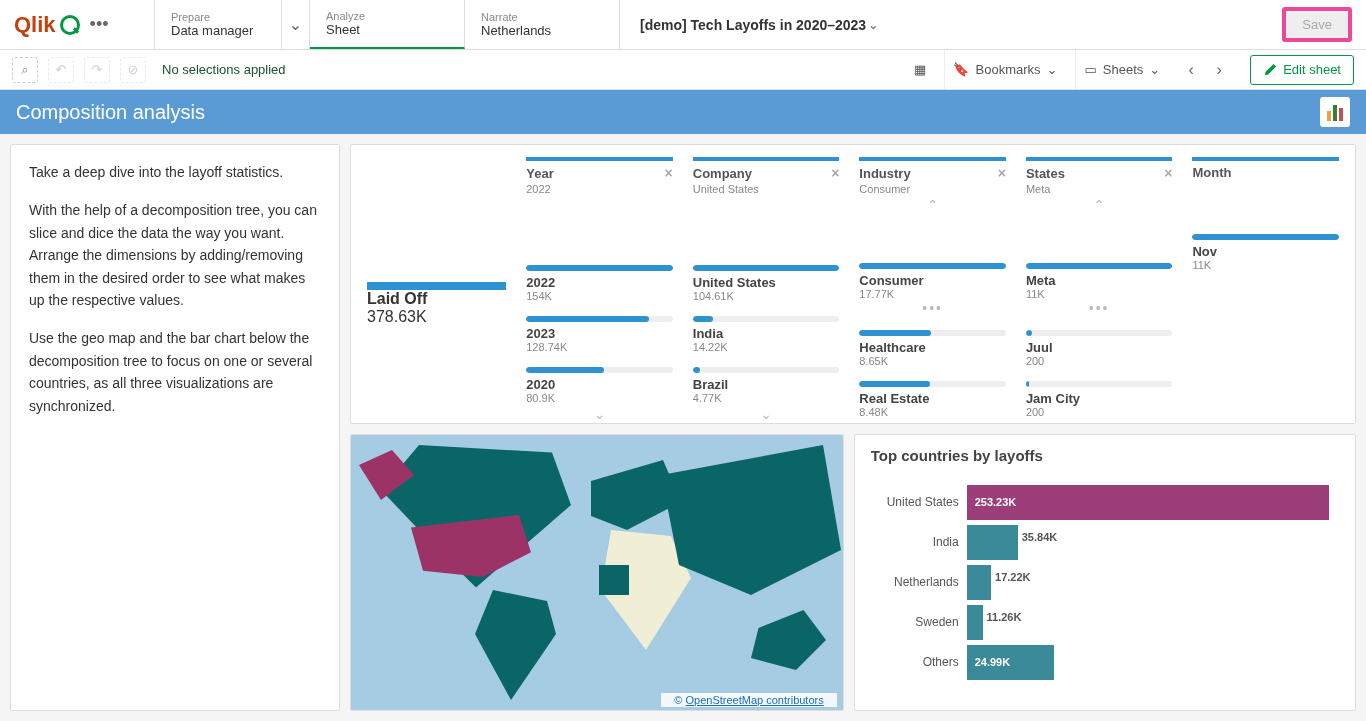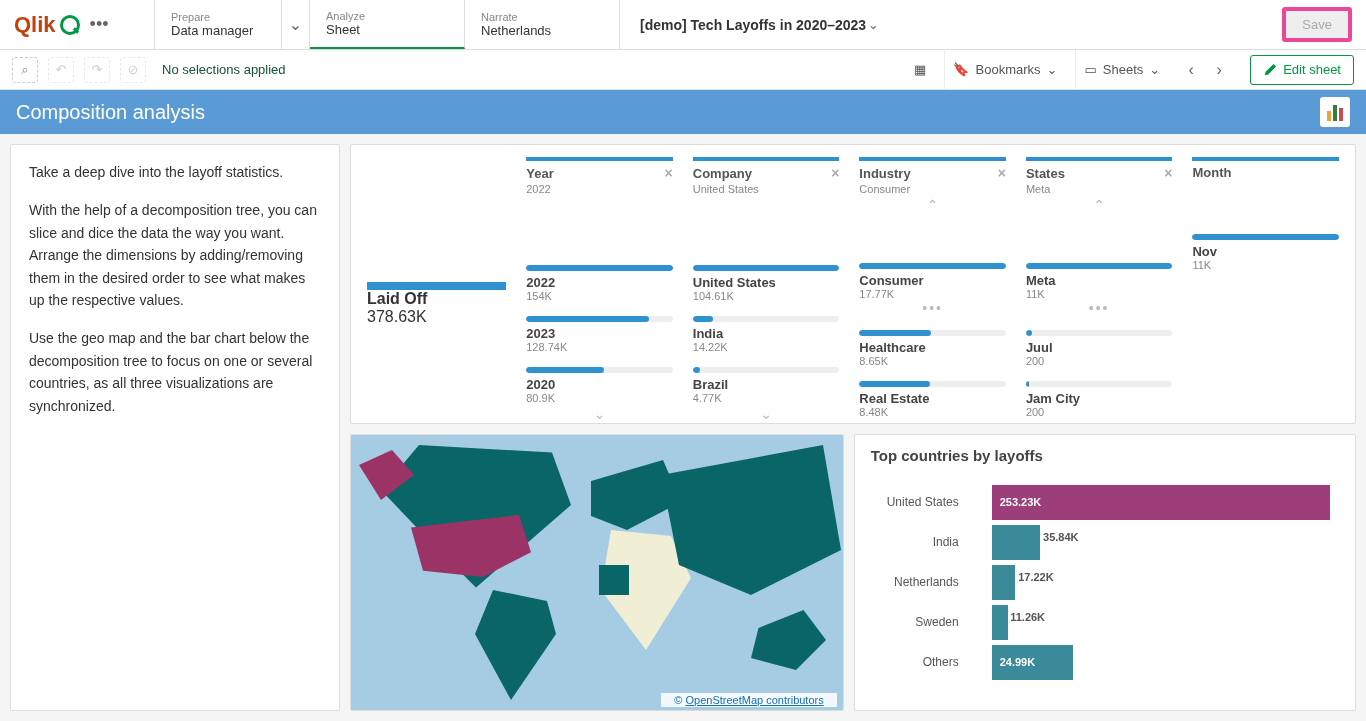--- a/index.html
+++ b/index.html
@@ -88,21 +88,21 @@
 .land.af { top:95px; left:240px; width:100px; height:120px; background:#f0eed4; clip-path: polygon(20% 0,80% 5%,100% 40%,55% 100%,10% 50%);}
 .land.af2 { top:130px; left:248px; width:30px; height:30px; background:#0a6666;}
 .land.as { top:10px; left:310px; width:180px; height:150px; clip-path: polygon(0 20%,90% 0,100% 70%,50% 100%,10% 80%);}
 .land.au { top:175px; left:400px; width:75px; height:60px; clip-path: polygon(10% 30%,70% 0,100% 50%,60% 100%,0 80%);}
 
 
 .bar-panel { flex: 1; background:#fff; border:1px solid #ddd; border-radius:2px; padding: 12px 16px; display:flex; flex-direction:column;}
 .bar-panel .ctitle { font-size:15px; font-weight:600; color:#444; margin-bottom: 18px;}
 .bar-row { display:flex; align-items:center; height:40px; gap:8px;}
 .bar-row .label { width:88px; text-align:right; font-size:12px; color:#555;}
-.bar-row .track { flex:1; position:relative; height:35px;margin-left:25px;}
+.bar-row .track { flex:1; position:relative; height:35px;}
 .bar-row .fill { position:absolute; left:0; top:0; bottom:0; background:#3a8a99; display:flex; align-items:center; padding:0 8px;}
 .bar-row .fill.us { background:#9b3e7a;}
 .bar-row .val { color:#fff; font-size:11px; font-weight:600;}
 .bar-row .val.outside { color:#555; position:absolute; }
 
 svg.pencil { width:14px;height:14px;}
 </style>
 </head>
 <body>
 

